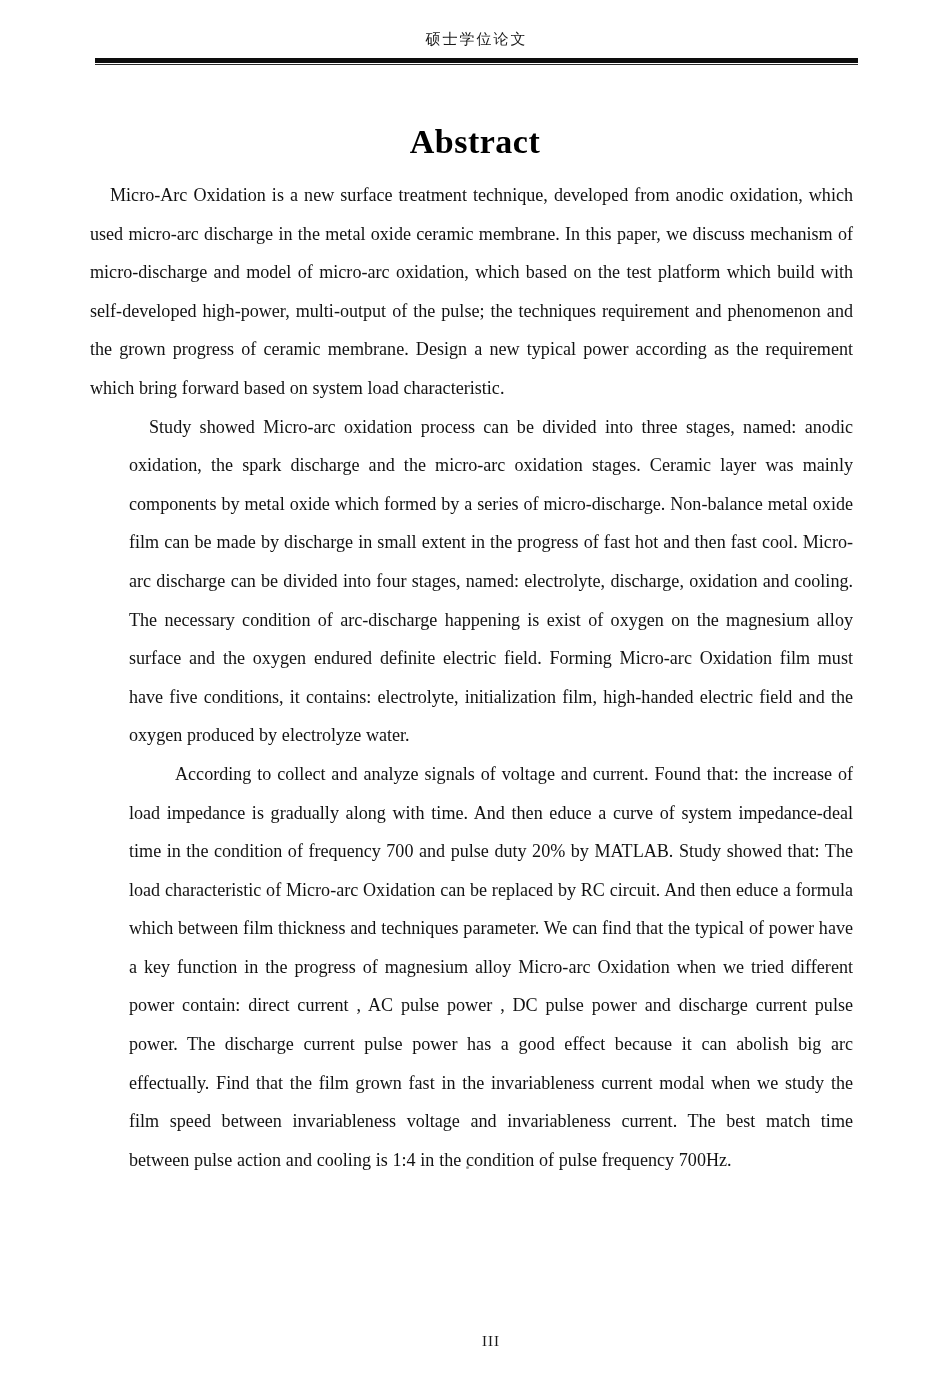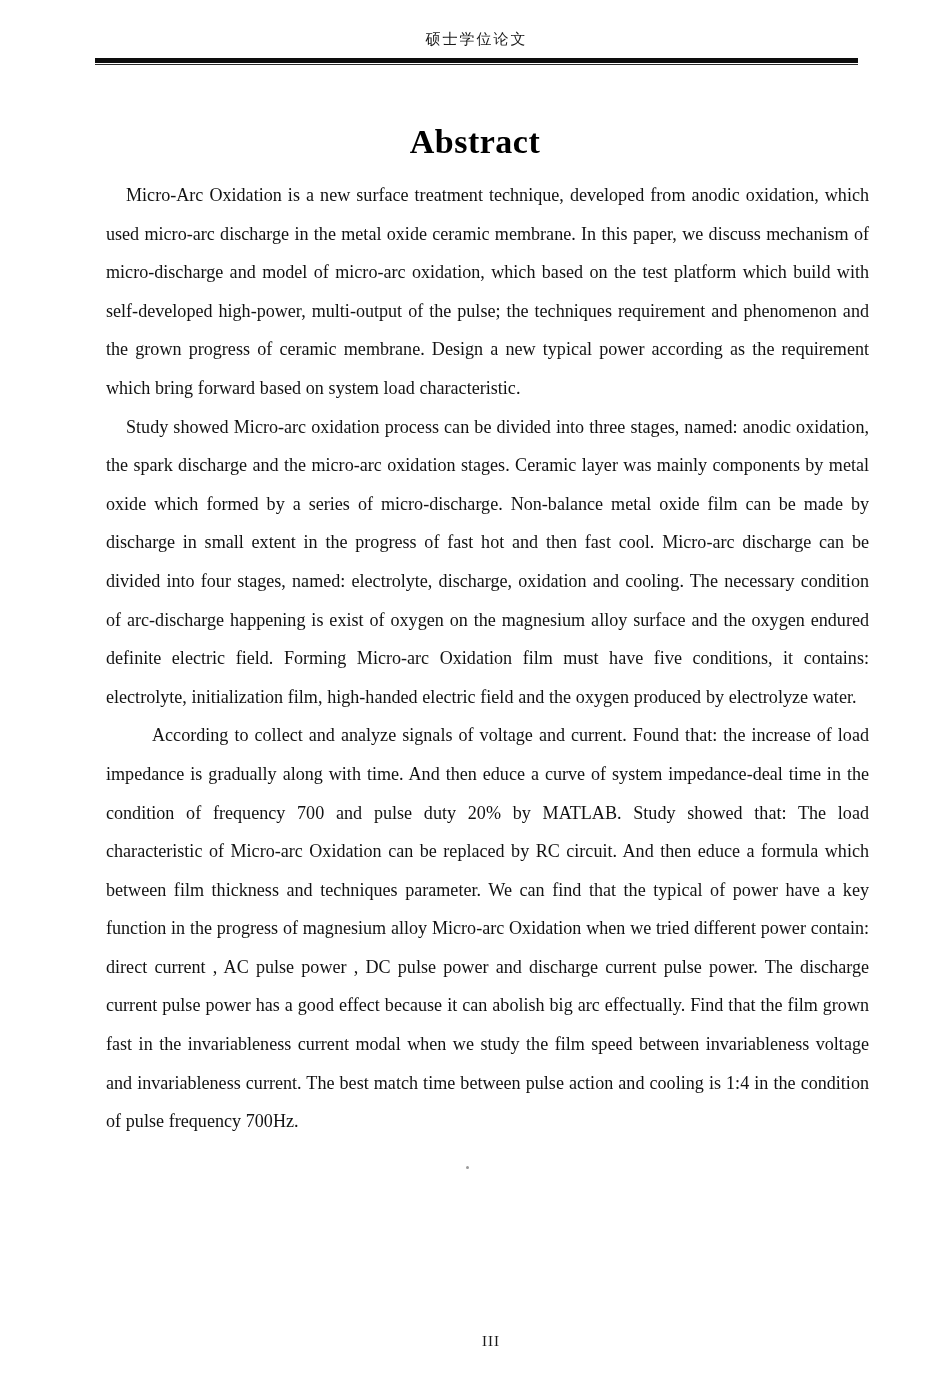--- a/index.html
+++ b/index.html
@@ -69,35 +69,35 @@
     font-size: 34px;
     font-weight: bold;
     letter-spacing: 0.5px;
     color: #000000;
   }
 
   
   .body-block {
     position: absolute;
     top: 176px;
-    left: 106px;
+    left: 90px;
     width: 763px;
   }
   .para {
     font-size: 18.1px;
     line-height: 38.6px;
     text-align: justify;
     text-justify: inter-word;
     margin: 0 0 0 0;
     color: #121212;
     word-spacing: 0.2px;
   }
   .para.indent-sm { text-indent: 20px; }
   .para.indent-lg { text-indent: 46px; }
-  .para + .para { margin-top: 0px; }
+  .para + .para { margin-top: 0px; margin-left: 39px; }
 
   
   .page-number {
     position: absolute;
     bottom: 38px;
     left: 16px;
     width: 950px;
     text-align: center;
     font-size: 15px;
     color: #1a1a1a;

